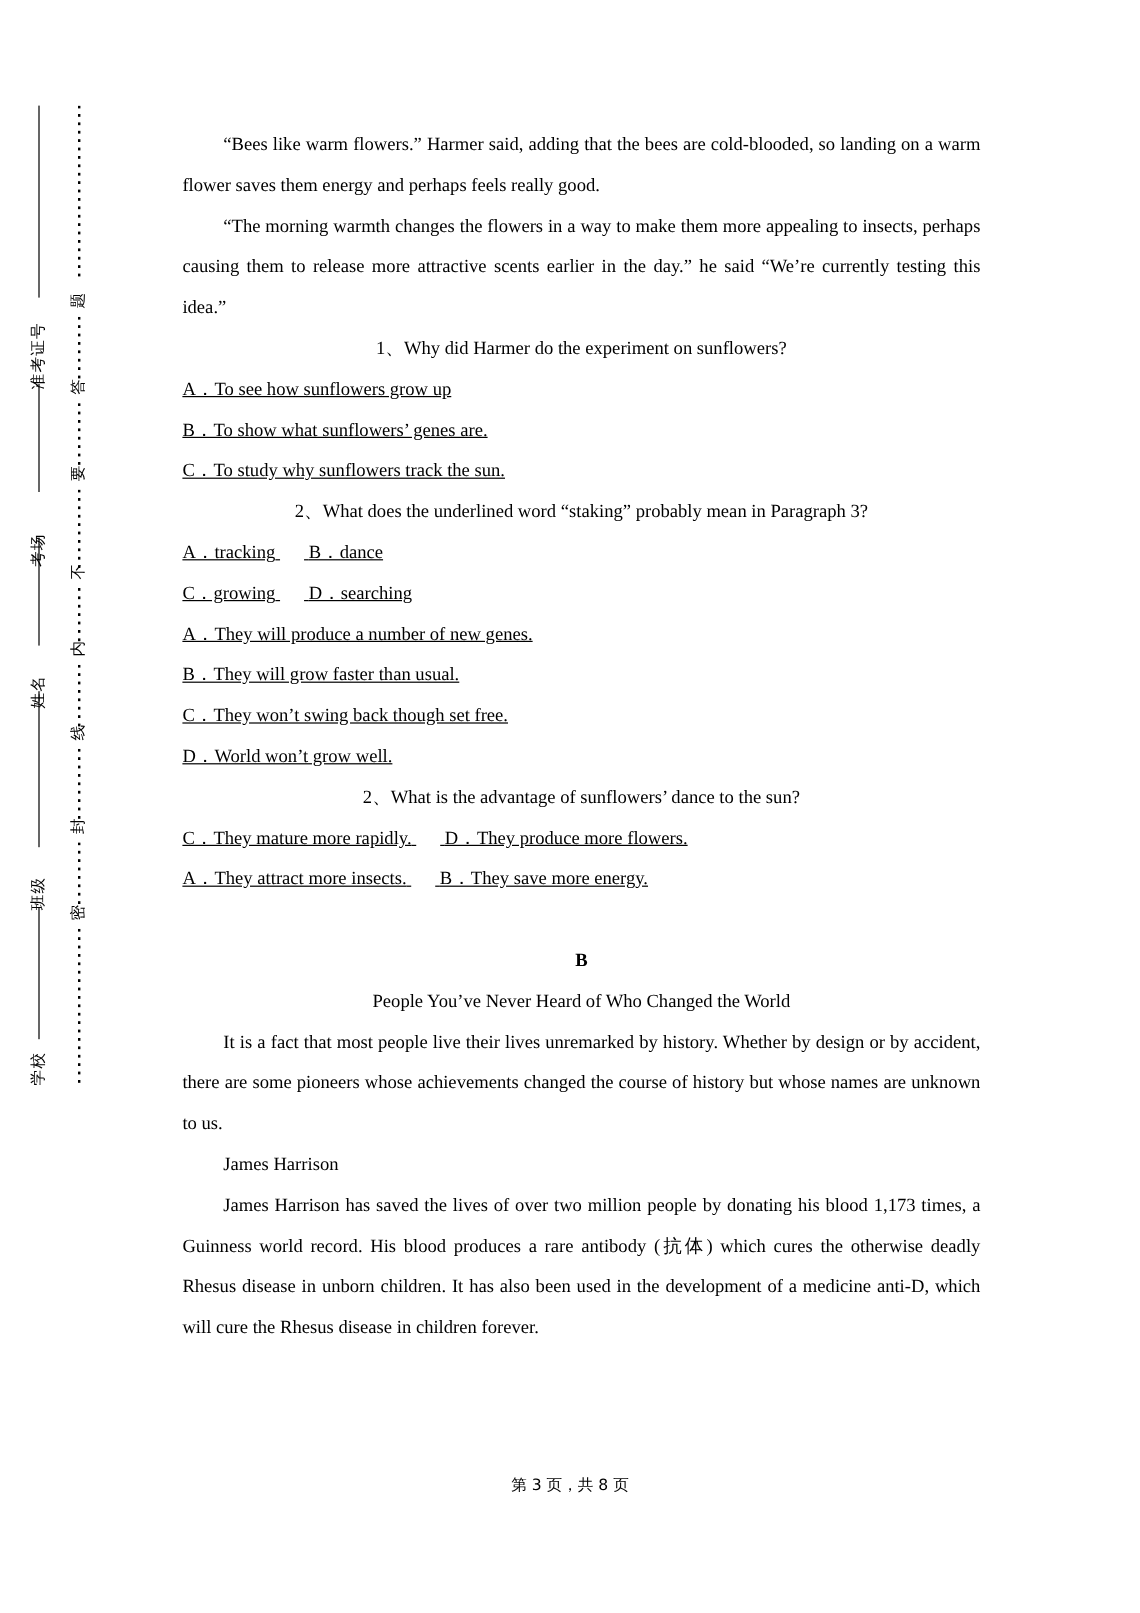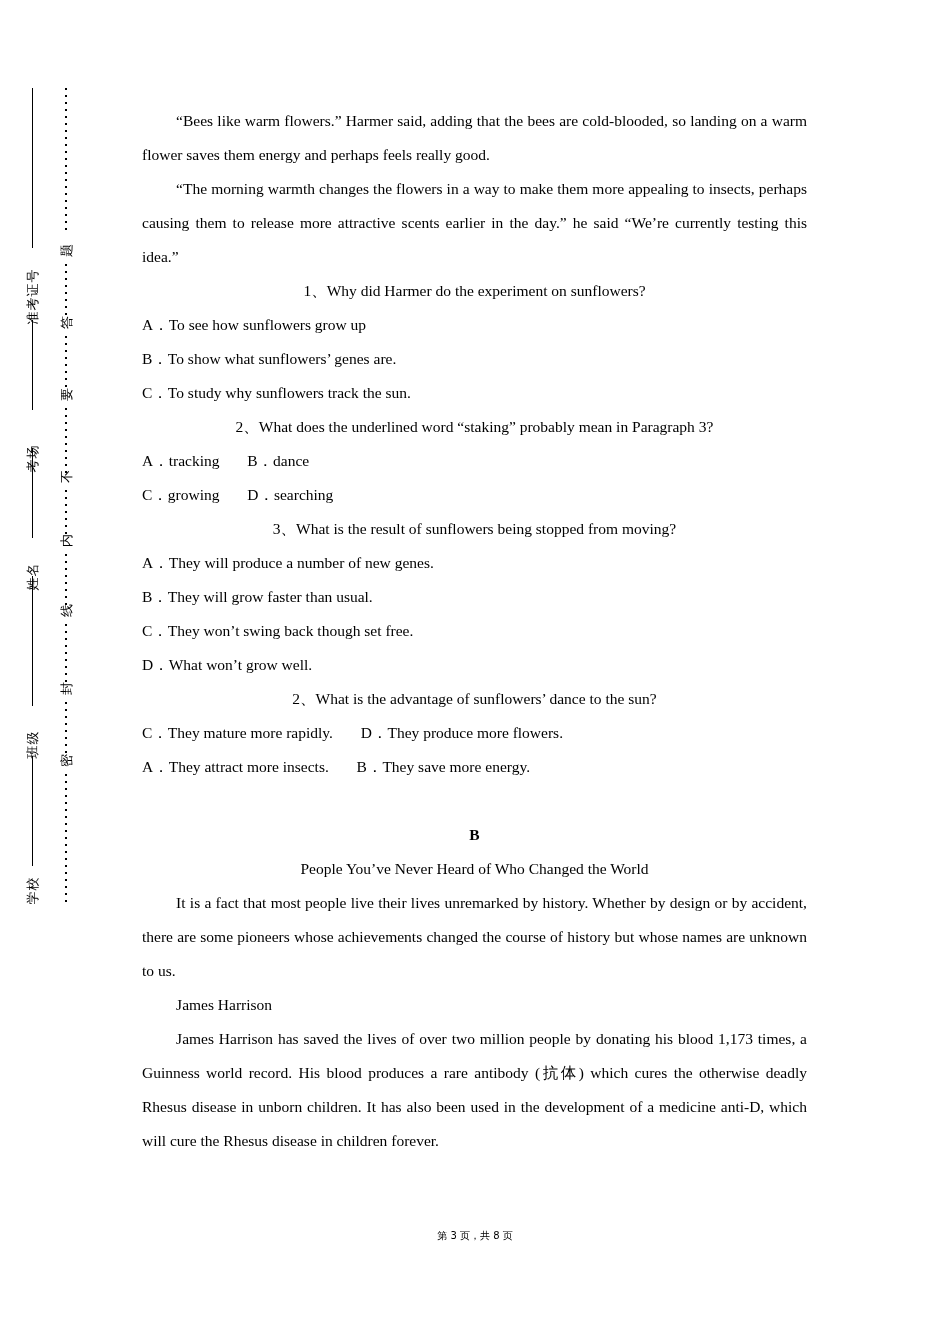--- a/index.html
+++ b/index.html
@@ -77,21 +77,21 @@
     white-space: nowrap;
     font-family: "DejaVu Sans", sans-serif;
     font-size: 13px;
     line-height: 1;
     color: #000000;
   }
 
   
   .body-col {
     position: absolute;
-    left: 142px;
+    left: 152px;
     top: 104px;
     width: 665px;
   }
   .para {
     font-size: 15.5px;
     line-height: 34px;
     text-align: justify;
     margin: 0;
     text-indent: 2.2em;
   }
@@ -100,20 +100,21 @@
     line-height: 34px;
     margin: 0;
     text-indent: 0;
     text-align: center;
   }
   .opt-line {
     font-size: 15.5px;
     line-height: 34px;
     margin: 0;
     text-indent: 0;
+    text-decoration: underline;
   }
   .opt-gap {
     display: inline-block;
     width: 20px;
   }
   .section-letter {
     font-size: 15.5px;
     line-height: 34px;
     font-weight: bold;
     text-align: center;
@@ -124,21 +125,21 @@
   }
 
   
   .footer {
     position: absolute;
     left: 0;
     top: 1229px;
     width: 950px;
     text-align: center;
     font-family: "DejaVu Sans", sans-serif;
-    font-size: 10px;
+    font-size: 13px;
     color: #000000;
   }
 </style>
 </head>
 <body>
 
 <div class="page">
 
   <div class="seal-area">
 
@@ -194,25 +195,24 @@
       <span>A．tracking</span>
       <span class="opt-gap"></span>
       <span>B．dance</span>
     </p>
     <p class="opt-line">
       <span>C．growing</span>
       <span class="opt-gap"></span>
       <span>D．searching</span>
     </p>
 
-    <p class="q-line">3、What is the result of sunflowers being stopped from moving?</p>
     <p class="opt-line">A．They will produce a number of new genes.</p>
     <p class="opt-line">B．They will grow faster than usual.</p>
     <p class="opt-line">C．They won’t swing back though set free.</p>
-    <p class="opt-line">D．What won’t grow well.</p>
+    <p class="opt-line">D．World won’t grow well.</p>
 
     <p class="q-line">2、What is the advantage of sunflowers’ dance to the sun?</p>
     <p class="opt-line">
       <span>C．They mature more rapidly.</span>
       <span class="opt-gap"></span>
       <span>D．They produce more flowers.</span>
     </p>
     <p class="opt-line">
       <span>A．They attract more insects.</span>
       <span class="opt-gap"></span>

